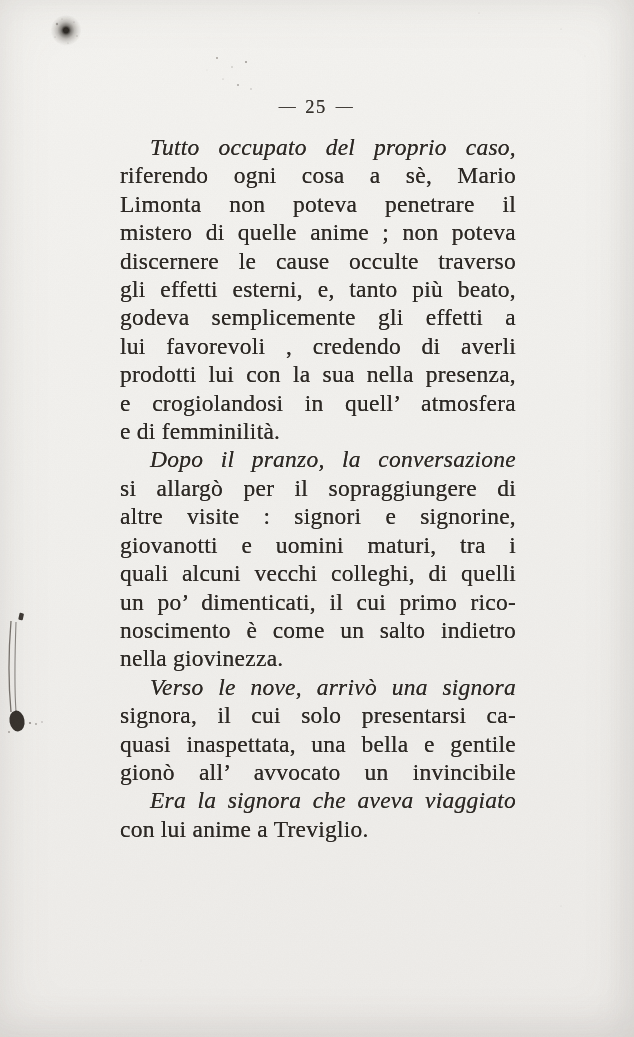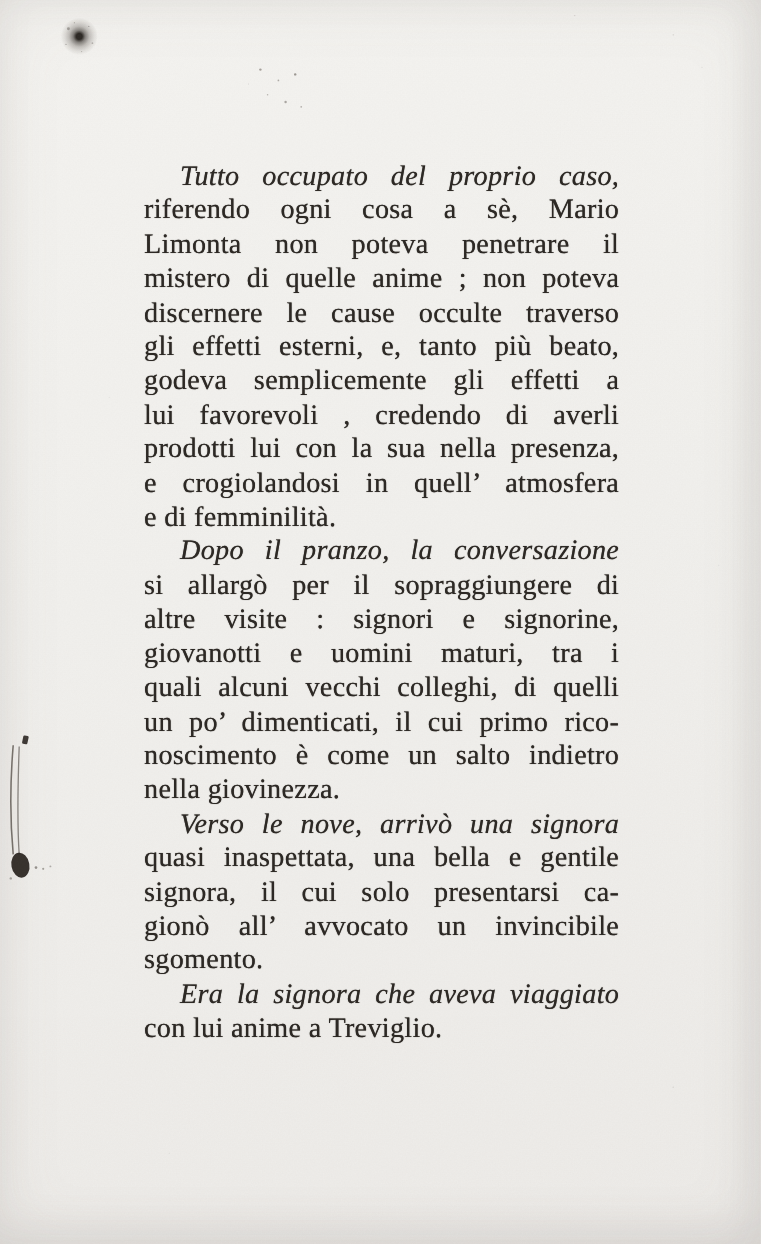--- a/index.html
+++ b/index.html
@@ -101,20 +101,23 @@
   }
 
   .thread-mark { position: absolute; left: 0; top: 595px; }
   .grain { position: absolute; left: 0; top: 0; pointer-events: none; }
 </style>
 </head>
 <body>
 
 <div class="scan">
 
+  <div class="page-header">
+    <span class="dash">—</span><span class="pagenum">25</span><span class="dash">—</span>
+  </div>
 
   <div class="text-block">
       <div class="line first">Tutto occupato del proprio caso,</div>
       <div class="line">riferendo ogni cosa a sè, Mario</div>
       <div class="line">Limonta non poteva penetrare il</div>
       <div class="line">mistero di quelle anime ; non poteva</div>
       <div class="line">discernere le cause occulte traverso</div>
       <div class="line">gli effetti esterni, e, tanto più beato,</div>
       <div class="line">godeva semplicemente gli effetti a</div>
       <div class="line">lui favorevoli , credendo di averli</div>
@@ -123,24 +126,23 @@
       <div class="line last">e di femminilità.</div>
       <div class="line first">Dopo il pranzo, la conversazione</div>
       <div class="line">si allargò per il sopraggiungere di</div>
       <div class="line">altre visite : signori e signorine,</div>
       <div class="line">giovanotti e uomini maturi, tra i</div>
       <div class="line">quali alcuni vecchi colleghi, di quelli</div>
       <div class="line">un po’ dimenticati, il cui primo rico-</div>
       <div class="line">noscimento è come un salto indietro</div>
       <div class="line last">nella giovinezza.</div>
       <div class="line first">Verso le nove, arrivò una signora</div>
+      <div class="line">signora, il cui solo presentarsi ca-</div>
       <div class="line">quasi inaspettata, una bella e gentile</div>
-      <div class="line">signora, il cui solo presentarsi ca-</div>
       <div class="line">gionò all’ avvocato un invincibile</div>
-      <div class="line last">sgomento.</div>
       <div class="line first">Era la signora che aveva viaggiato</div>
       <div class="line last">con lui anime a Treviglio.</div>
     </div>
 
   <div class="ink-blot"></div>
   <div class="dust-specks"></div>
 
   <svg class="thread-mark" width="70" height="160" viewBox="0 0 70 160">
     <rect x="19" y="18" width="4.5" height="7" rx="1" fill="rgba(42,37,32,0.9)" transform="rotate(12 21 21)"></rect>
     <path d="M 11 26 C 9 50, 8 85, 11 117" fill="none" stroke="rgba(55,48,42,0.65)" stroke-width="1.3"></path>

